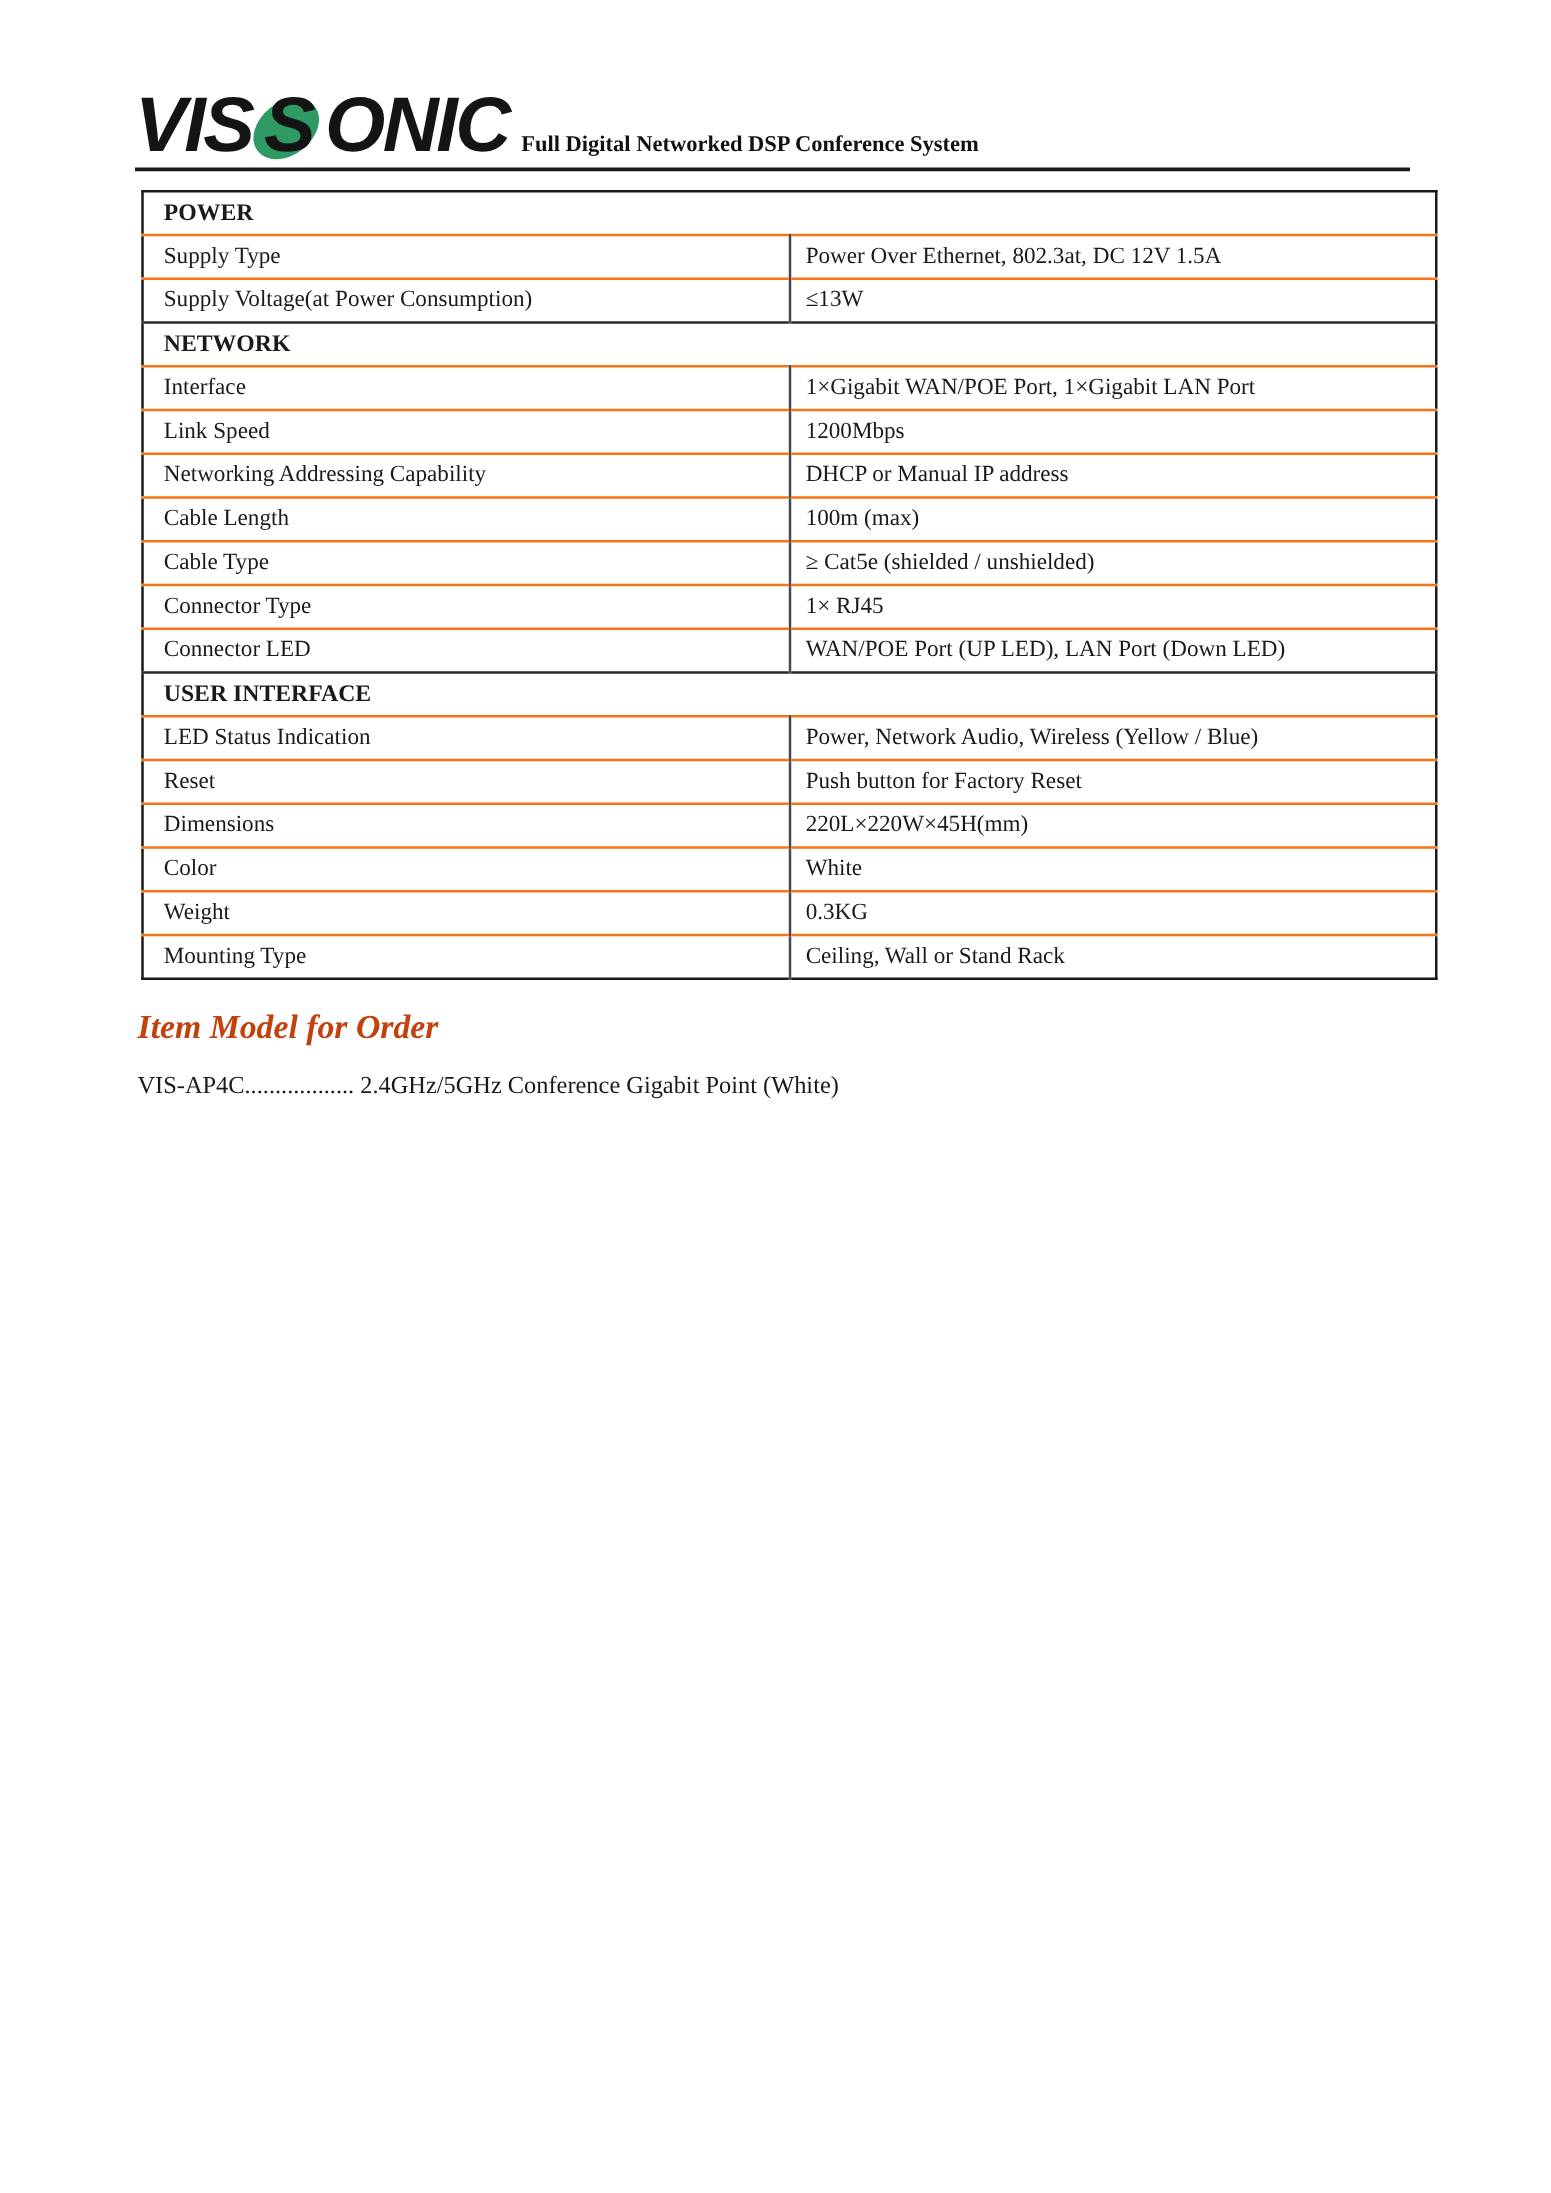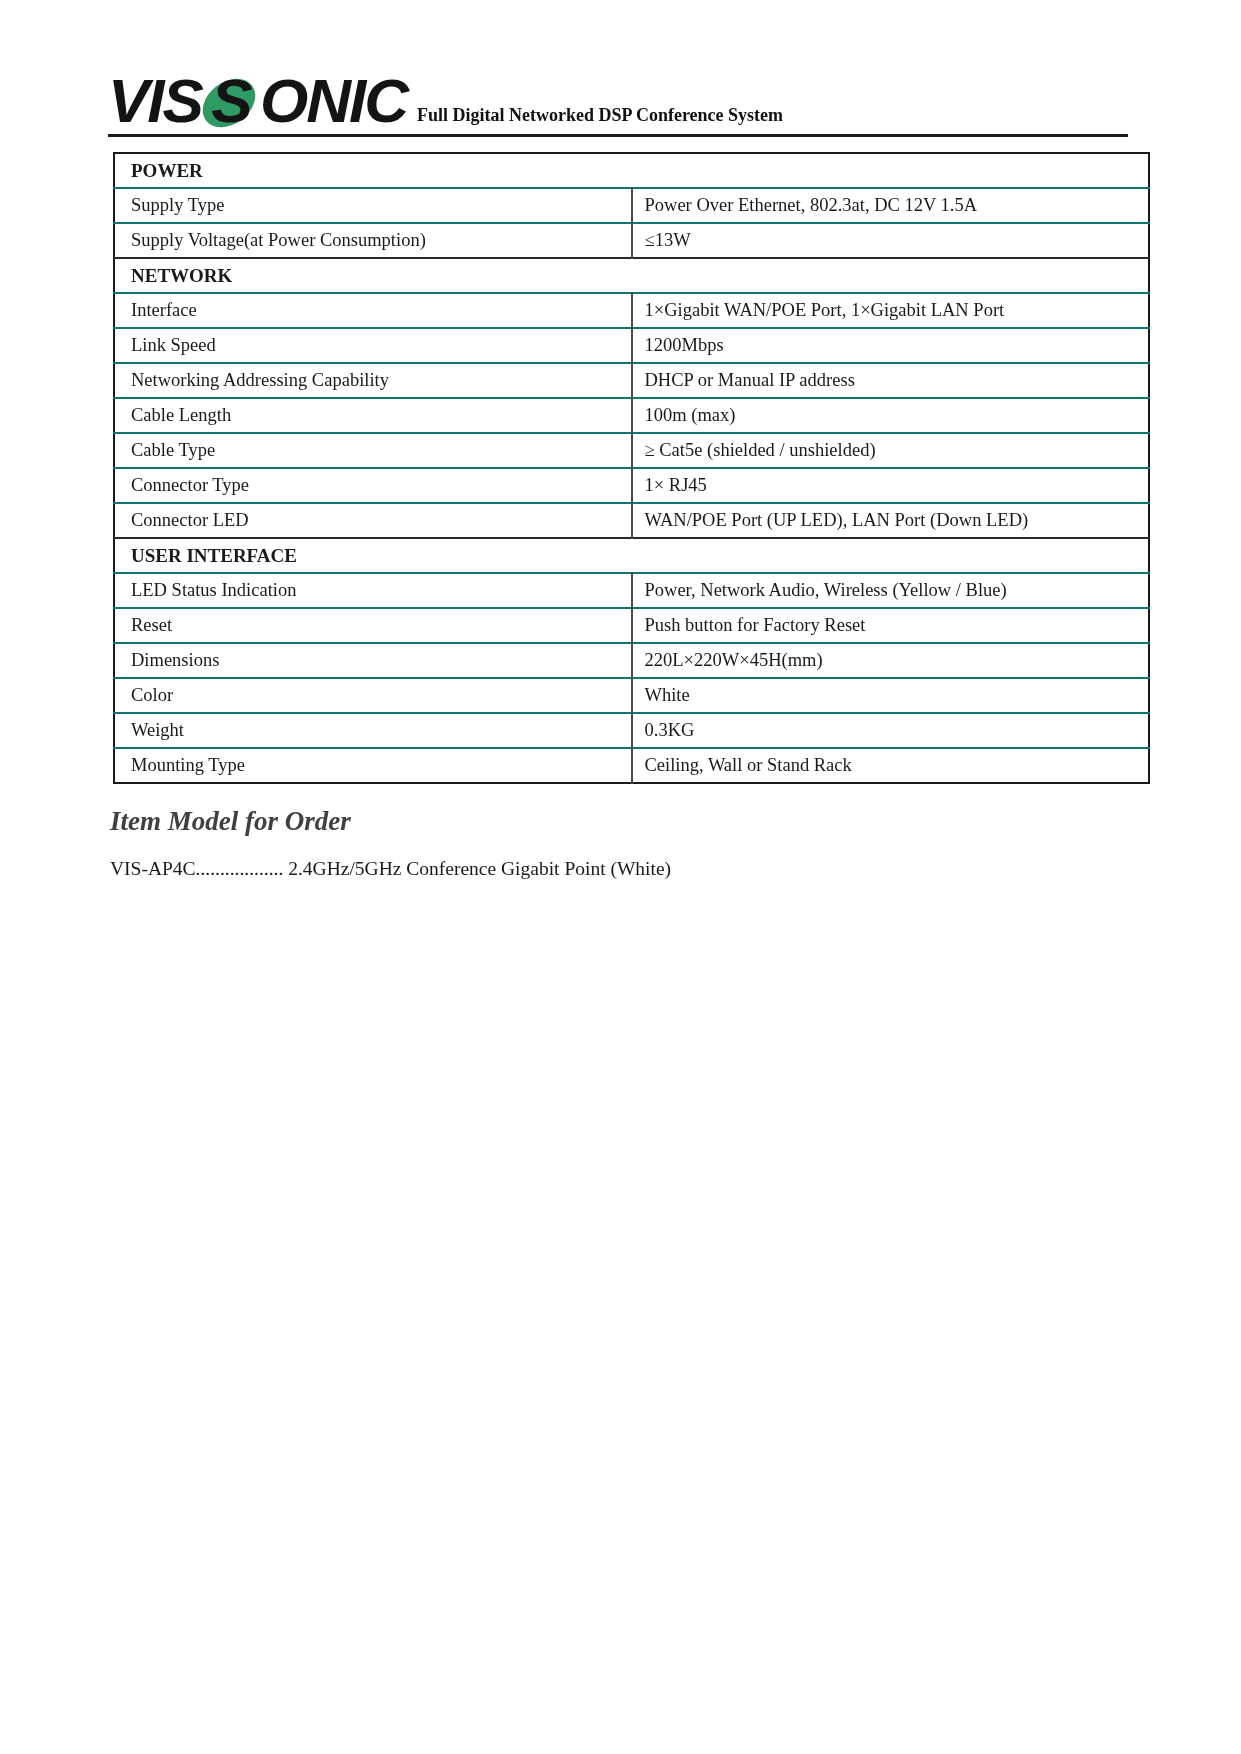--- a/index.html
+++ b/index.html
@@ -83,21 +83,21 @@
     border-collapse: collapse;
     table-layout: fixed;
     font-size: 18.5px;
   }
   .spec-table td {
     height: 33px;
     padding: 0 0 0 16px;
     vertical-align: middle;
     border: none;
   }
-  .spec-table tr { border-top: 2px solid #0f766e; }
+  .spec-table tr { border-top: 2px solid #f97316; }
   .spec-table tr.section-row { border-top: 2px solid #2a2a2a; }
   .spec-table tr:first-child { border-top: none; }
   .spec-table { border: 2px solid #1a1a1a; margin-left: 10px; }
   .spec-table td.label-cell {
     width: 430px;
     border-right: 2px solid #4a4a4a;
   }
   .spec-table td.value-cell { padding-left: 12px; }
   .spec-table tr.section-row td {
     font-weight: bold;
@@ -107,21 +107,21 @@
 
   
   .order-heading {
     position: absolute;
     left: 110px;
     top: 806px;
     font-family: "Liberation Serif", serif;
     font-weight: bold;
     font-style: italic;
     font-size: 27px;
-    color: #404040;
+    color: #c2410c;
   }
   .order-line {
     position: absolute;
     left: 110px;
     top: 858px;
     font-size: 19.5px;
     color: #1a1a1a;
     white-space: nowrap;
   }
 

